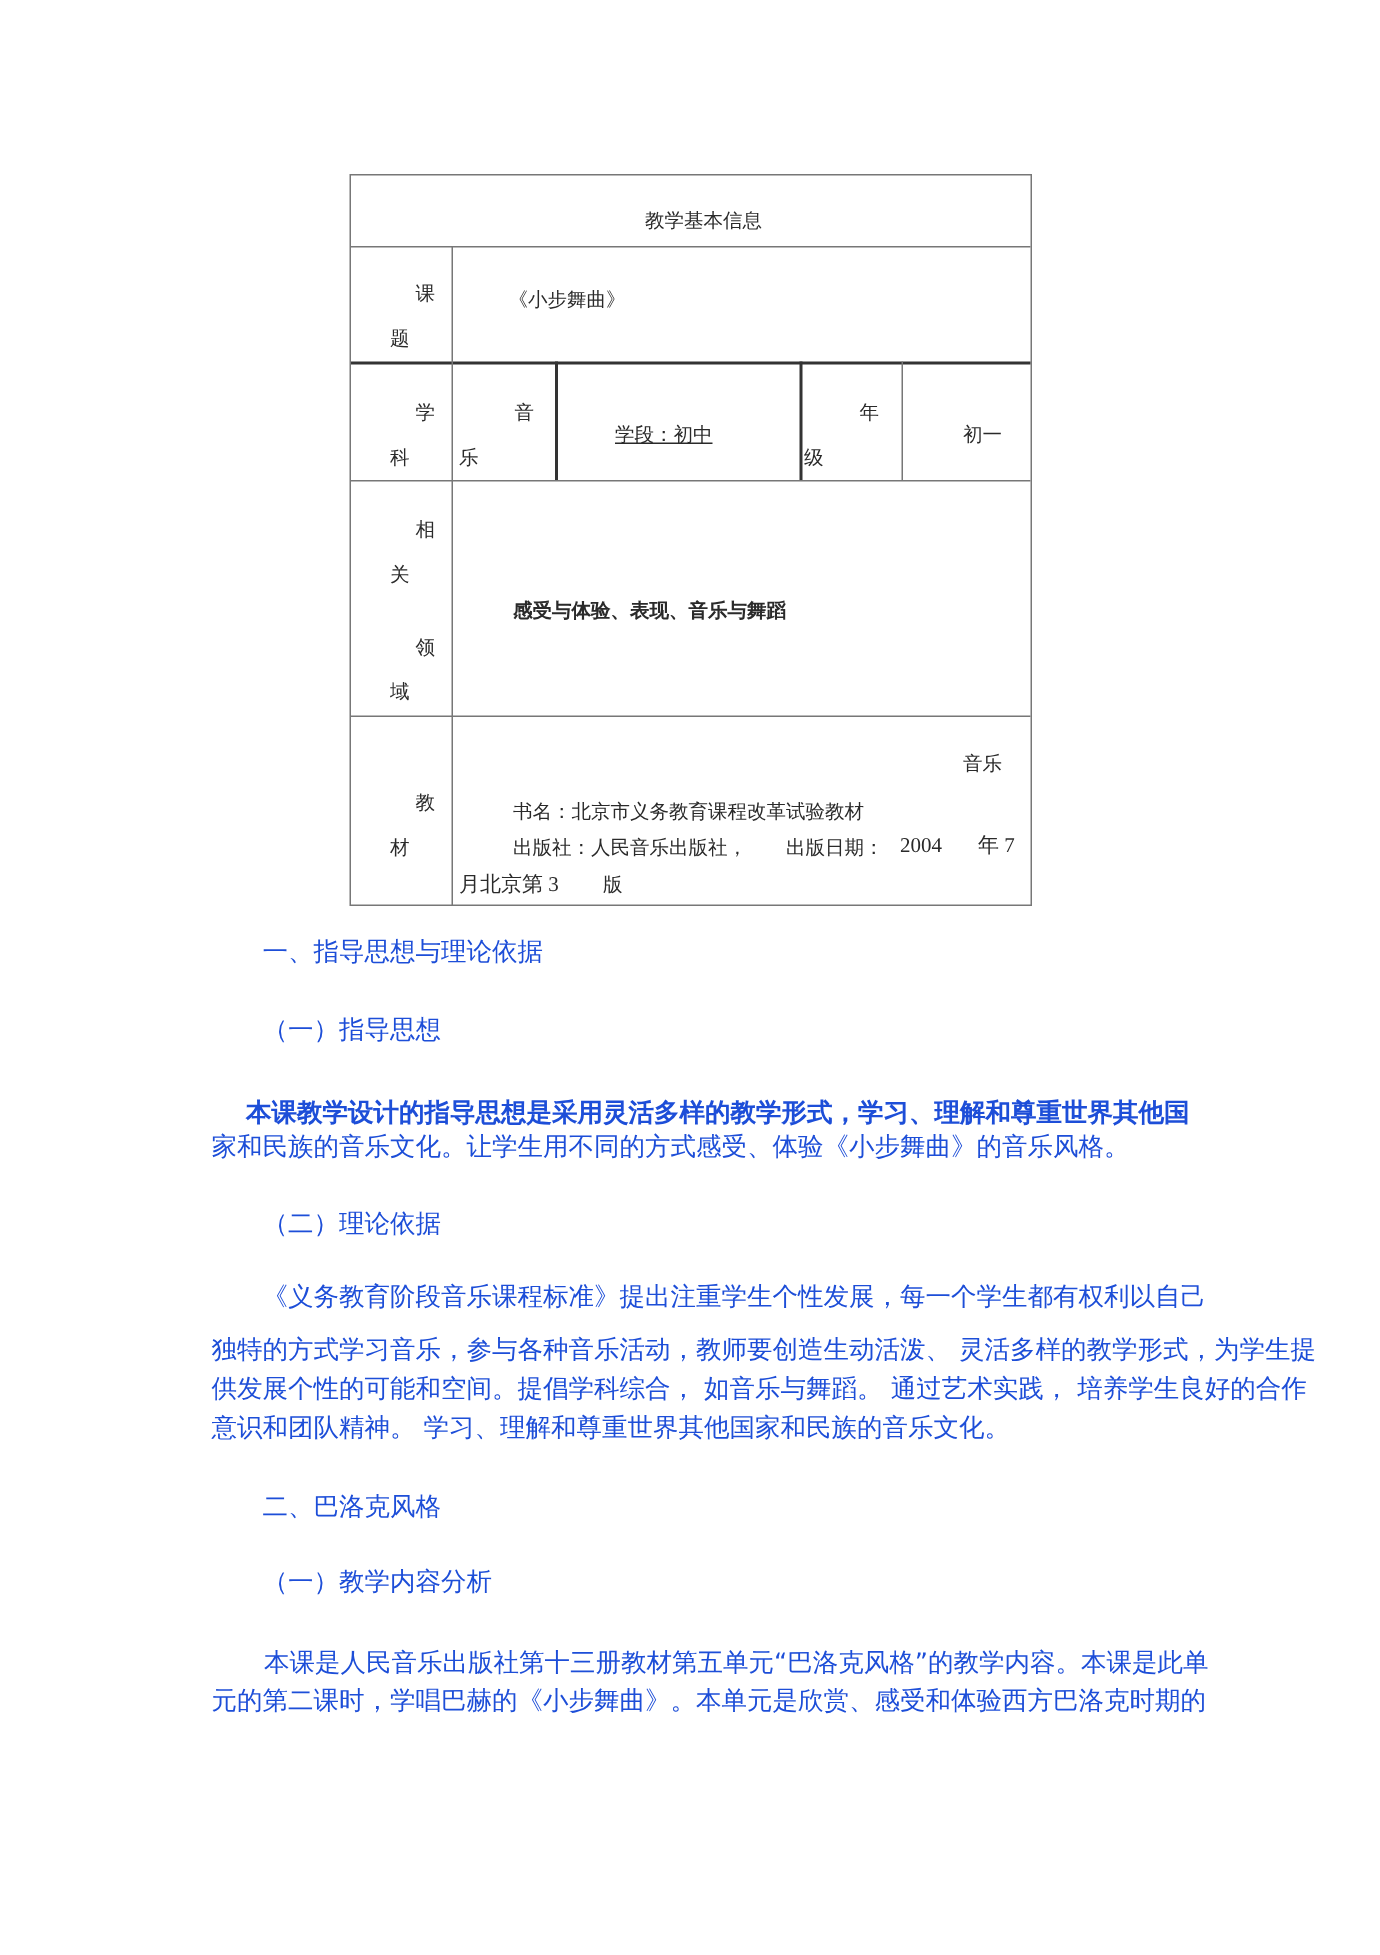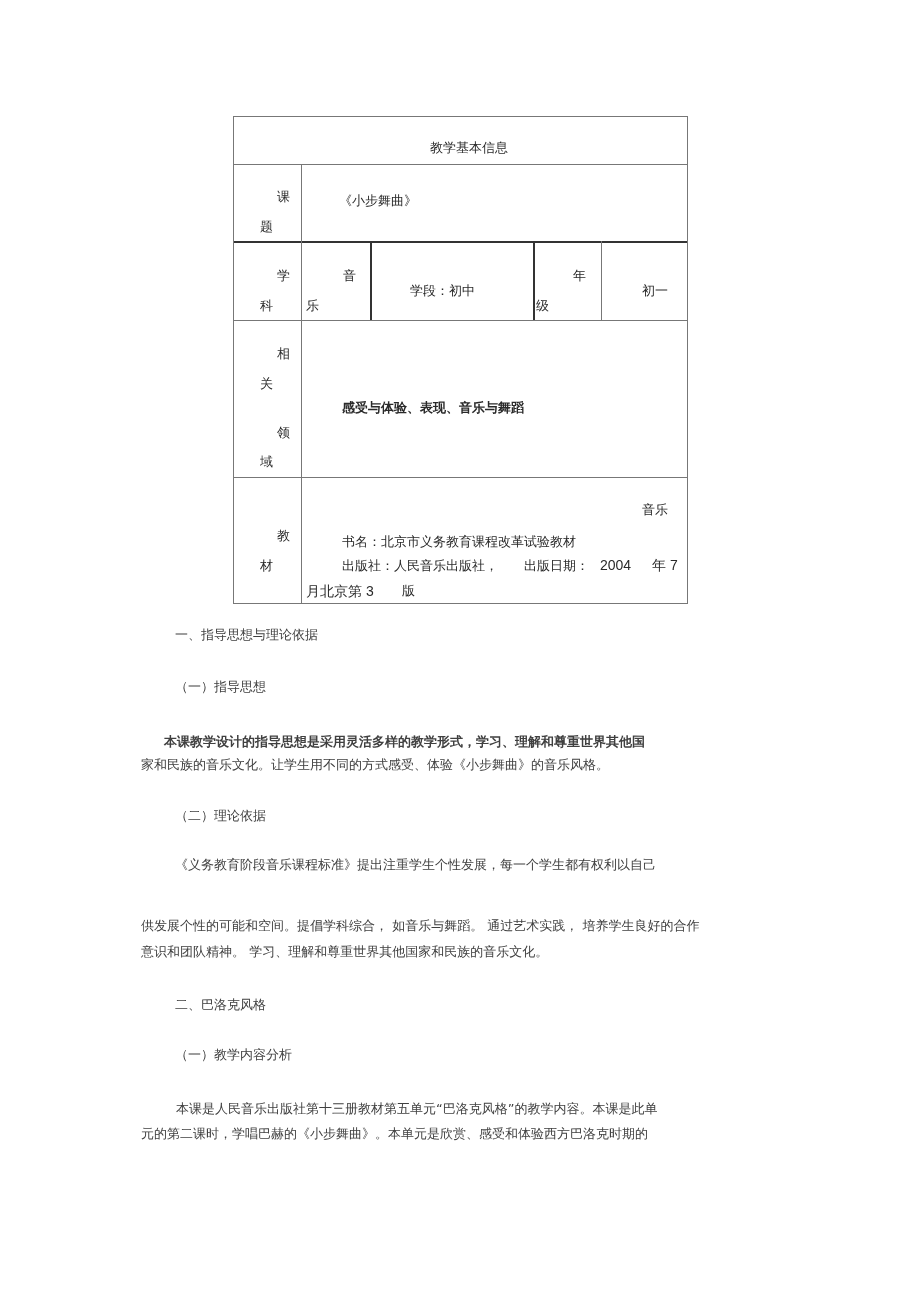--- a/index.html
+++ b/index.html
@@ -1,27 +1,27 @@
 <!DOCTYPE html>
 <html><head>
 <meta charset="utf-8">
 <style>
   html, body { margin:0; padding:0; background:#ffffff; }
   body { width:920px; height:1303px; position:relative; overflow:hidden;
          font-family:"DejaVu Sans","Liberation Sans",sans-serif; color:#222; }
   .page { position:absolute; left:0; top:0; width:920px; height:1303px; }
-  .abs { position:absolute; white-space:nowrap; font-size:13px; line-height:16px; color:#404040; }
+  .abs { position:absolute; white-space:nowrap; font-size:17px; line-height:16px; color:#1d4ed8; }
   .tbl { position:absolute; left:233px; top:116px; width:455px; height:488px;
          border:1px solid #777; box-sizing:border-box; }
   .hline { position:absolute; height:0; border-top:1px solid #777; }
   .hline.thick { border-top:2px solid #333; }
   .vline { position:absolute; width:0; border-left:1px solid #777; }
   .vline.thick { border-left:2px solid #333; }
   .cell-text { position:absolute; font-size:13px; line-height:16px; white-space:nowrap; color:#2a2a2a; }
-  .num { font-family:Liberation Sans, sans-serif; font-size:14px; }
+  .num { font-family:Liberation Serif, serif; font-size:14px; }
 </style>
 </head>
 <body>
 
 <div class="page">
 
   <div class="tbl">
 
     <div class="hline" style="left:0;top:47px;width:453px;"></div>
     <div class="hline thick" style="left:0;top:124px;width:453px;"></div>
@@ -37,21 +37,21 @@
     <div class="cell-text" style="left:196px;top:23px;">教学基本信息</div>
 
     <div class="cell-text" style="left:43px;top:72px;">课</div>
     <div class="cell-text" style="left:26px;top:102px;">题</div>
     <div class="cell-text" style="left:105px;top:76px;">《小步舞曲》</div>
 
     <div class="cell-text" style="left:43px;top:151px;">学</div>
     <div class="cell-text" style="left:26px;top:181px;">科</div>
     <div class="cell-text" style="left:109px;top:151px;">音</div>
     <div class="cell-text" style="left:72px;top:181px;">乐</div>
-    <div class="cell-text" style="left:176px;top:166px;">学段：初中</div>
+    <div class="cell-text" style="left:176px;top:166px;text-decoration:underline;">学段：初中</div>
     <div class="cell-text" style="left:339px;top:151px;">年</div>
     <div class="cell-text" style="left:302px;top:181px;">级</div>
     <div class="cell-text" style="left:408px;top:166px;">初一</div>
 
     <div class="cell-text" style="left:43px;top:229px;">相</div>
     <div class="cell-text" style="left:26px;top:259px;">关</div>
     <div class="cell-text" style="left:43px;top:308px;">领</div>
     <div class="cell-text" style="left:26px;top:337px;">域</div>
     <div class="cell-text" style="left:108px;top:283px;font-weight:bold;">感受与体验、表现、音乐与舞蹈</div>
 
@@ -67,20 +67,21 @@
     <div class="cell-text" style="left:168px;top:466px;">版</div>
   </div>
 
   <div class="abs" style="left:175px;top:627px;">一、指导思想与理论依据</div>
   <div class="abs" style="left:175px;top:679px;">（一）指导思想</div>
   <div class="abs" style="left:164px;top:734px;font-weight:bold;">本课教学设计的指导思想是采用灵活多样的教学形式，学习、理解和尊重世界其他国</div>
   <div class="abs" style="left:141px;top:757px;">家和民族的音乐文化。让学生用不同的方式感受、体验《小步舞曲》的音乐风格。</div>
 
   <div class="abs" style="left:175px;top:808px;">（二）理论依据</div>
   <div class="abs" style="left:175px;top:857px;">《义务教育阶段音乐课程标准》提出注重学生个性发展，每一个学生都有权利以自己</div>
+  <div class="abs" style="left:141px;top:892px;">独特的方式学习音乐，参与各种音乐活动，教师要创造生动活泼、 灵活多样的教学形式，为学生提</div>
   <div class="abs" style="left:141px;top:944px;">意识和团队精神。 学习、理解和尊重世界其他国家和民族的音乐文化。</div>
   <div class="abs" style="left:141px;top:918px;">供发展个性的可能和空间。提倡学科综合， 如音乐与舞蹈。 通过艺术实践， 培养学生良好的合作</div>
 
   <div class="abs" style="left:175px;top:997px;">二、巴洛克风格</div>
   <div class="abs" style="left:175px;top:1047px;">（一）教学内容分析</div>
   <div class="abs" style="left:176px;top:1101px;">本课是人民音乐出版社第十三册教材第五单元“巴洛克风格”的教学内容。本课是此单</div>
   <div class="abs" style="left:141px;top:1126px;">元的第二课时，学唱巴赫的《小步舞曲》。本单元是欣赏、感受和体验西方巴洛克时期的</div>
 </div>
 
 </body></html>

